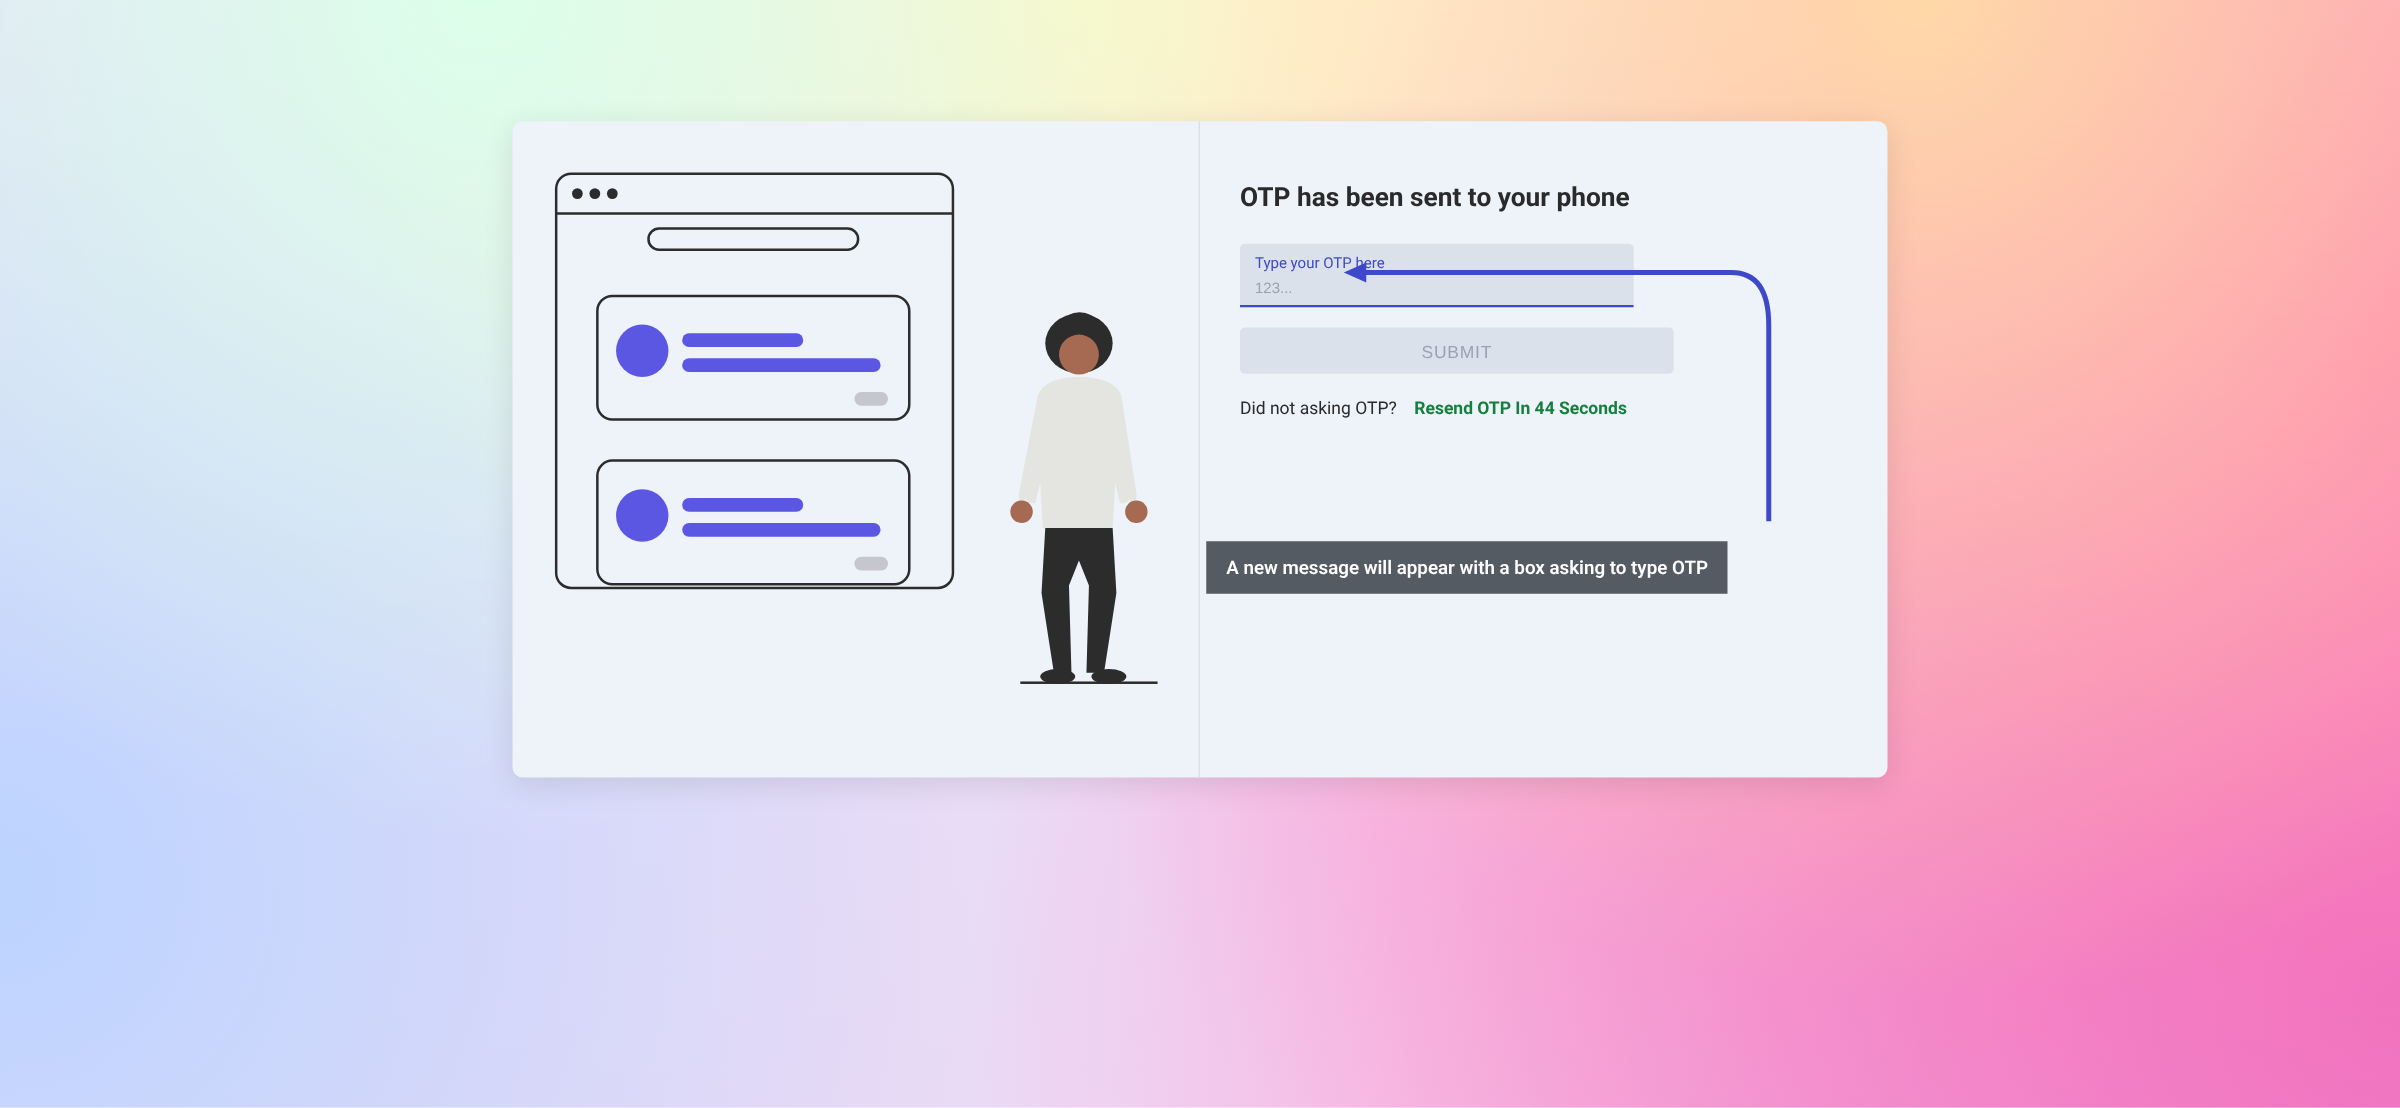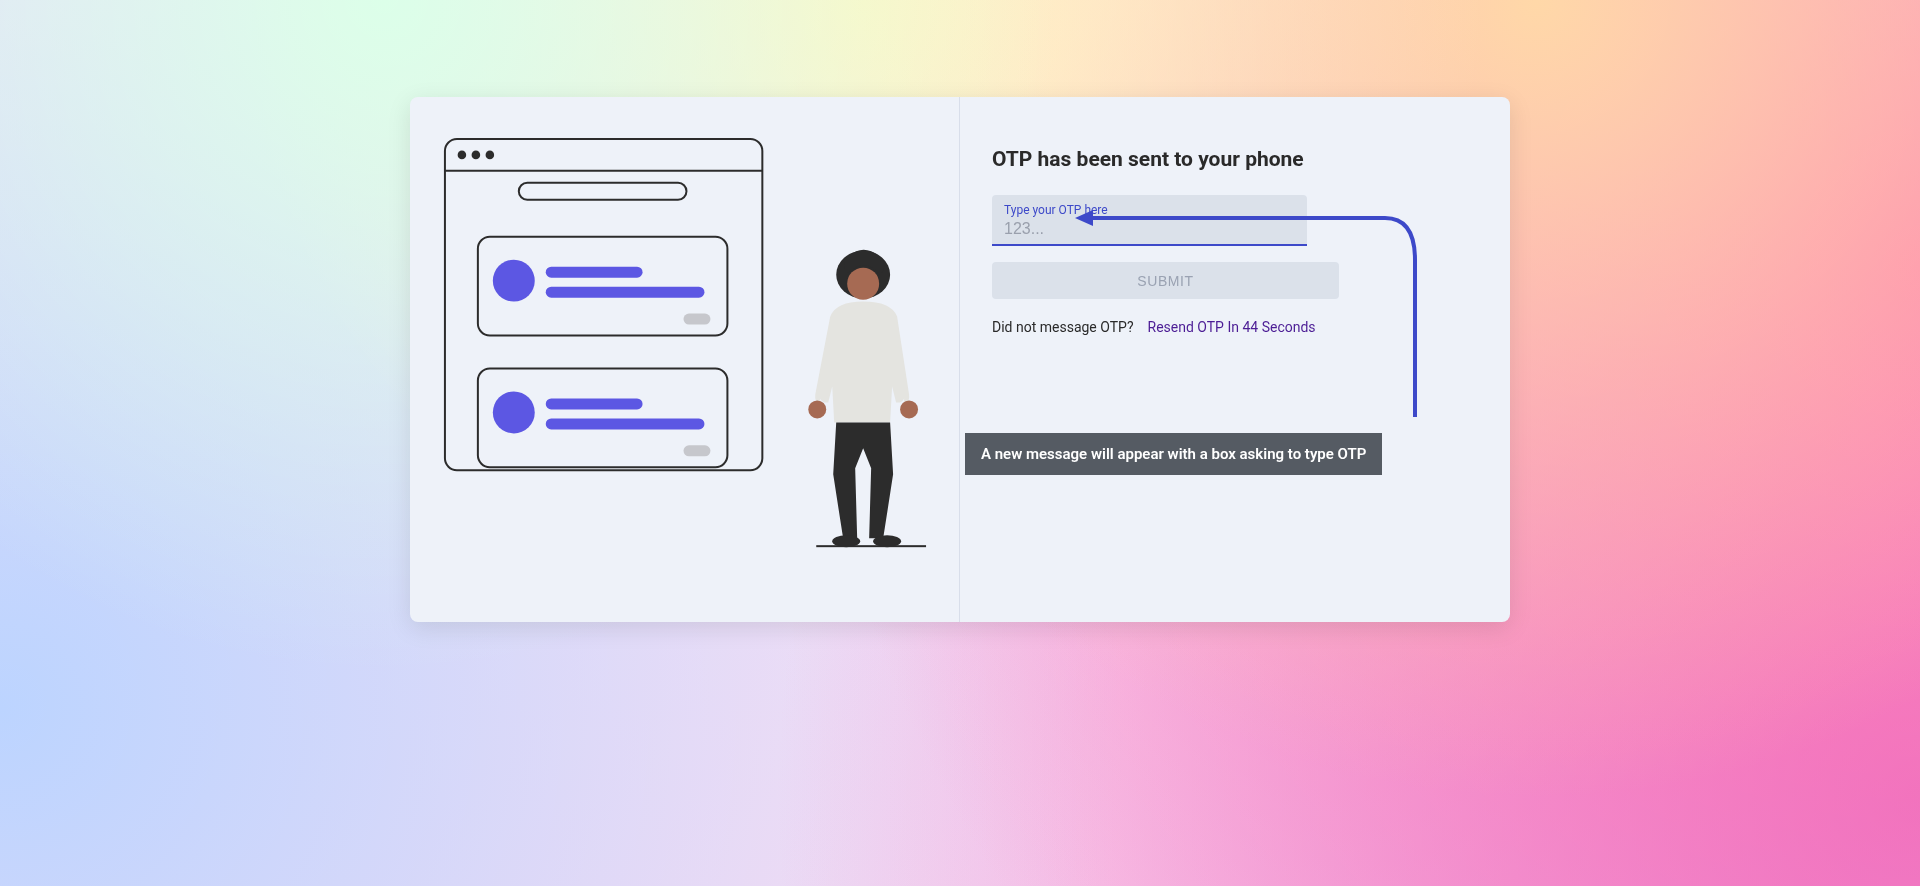--- a/index.html
+++ b/index.html
@@ -53,40 +53,40 @@
     width: 315px;
   }
   .field-label {
     font-size: 12px;
     color: #3d49c9;
     display: block;
     margin-bottom: 2px;
   }
   .field-input {
     border: none; outline: none; background: transparent;
-    width: 100%; font-size: 16px; color: #444;
+    width: 100%; font-size: 12px; color: #444;
   }
   .field-input::placeholder { color: #9aa0ad; }
   .submit-btn {
     margin-top: 16px;
     width: 347px; height: 37px;
     background: #dbe1ea;
     border: none; border-radius: 4px;
     color: #9aa2b2;
     font-size: 14px; font-weight: 500;
     letter-spacing: 0.6px;
     cursor: not-allowed;
   }
   .resend-row {
     margin-top: 20px;
     font-size: 14px;
     display: flex; gap: 14px; align-items: baseline;
   }
   .resend-q   { color: #2a2a2a; }
-  .resend-txt { color: #4c1d95; font-weight: 400; }
+  .resend-txt { color: #15803d; font-weight: 700; }
 
   
   .callout {
     position: absolute;
     left: 5px; top: 336px;
     background: #555b63;
     color: #fff;
     font-size: 15px; font-weight: 600;
     padding: 12px 16px;
     white-space: nowrap;
@@ -149,21 +149,21 @@
     <h2 class="heading">OTP has been sent to your phone</h2>
 
     <div class="field">
       <label class="field-label">Type your OTP here</label>
       <input class="field-input" type="text" placeholder="123..." style="">
     </div>
 
     <button class="submit-btn" disabled="">SUBMIT</button>
 
     <div class="resend-row">
-      <span class="resend-q">Did not message OTP?</span>
+      <span class="resend-q">Did not asking OTP?</span>
       <span class="resend-txt">Resend OTP In 44 Seconds</span>
     </div>
 
     
     <svg class="arrow" viewBox="0 0 350 210">
       <path d="M 16 8  L 310 8  Q 340 8 340 50  L 340 207" fill="none" stroke="#3d49c9" stroke-width="4"></path>
       <polygon points="0,8 18,0 18,16" fill="#3d49c9"></polygon>
     </svg>
     <div class="callout">A new message will appear with a box asking to type OTP</div>
   </div>

